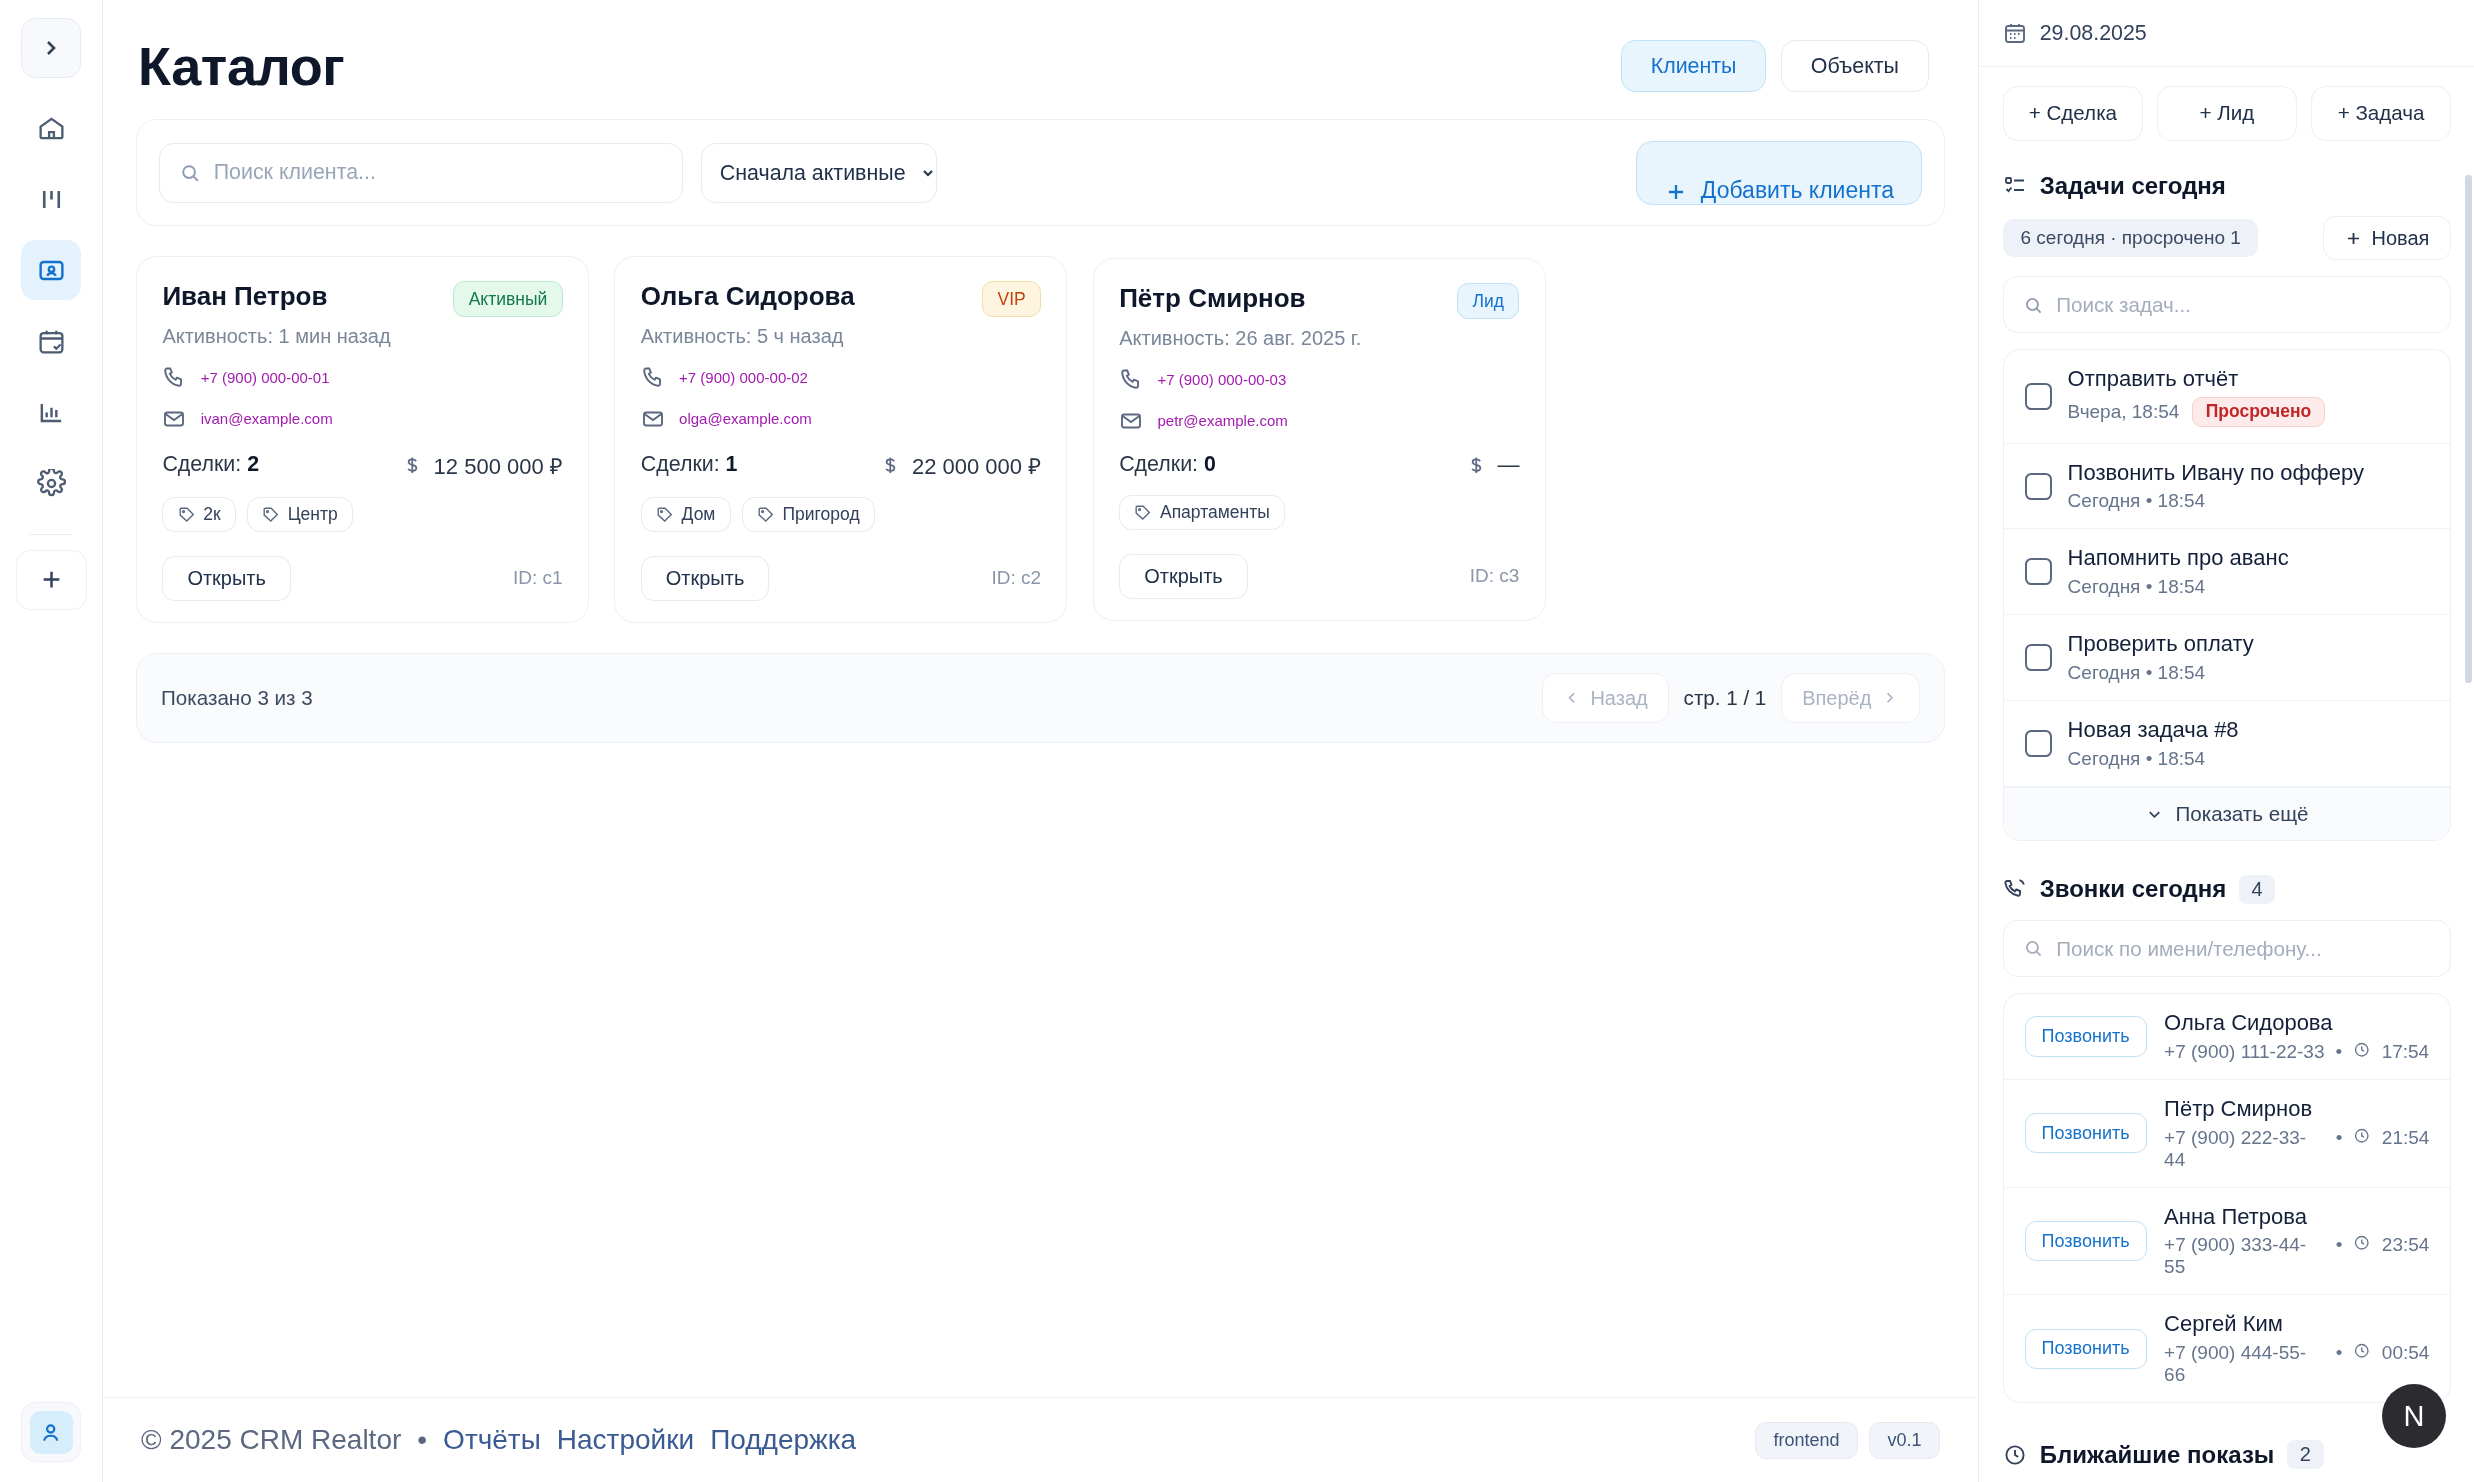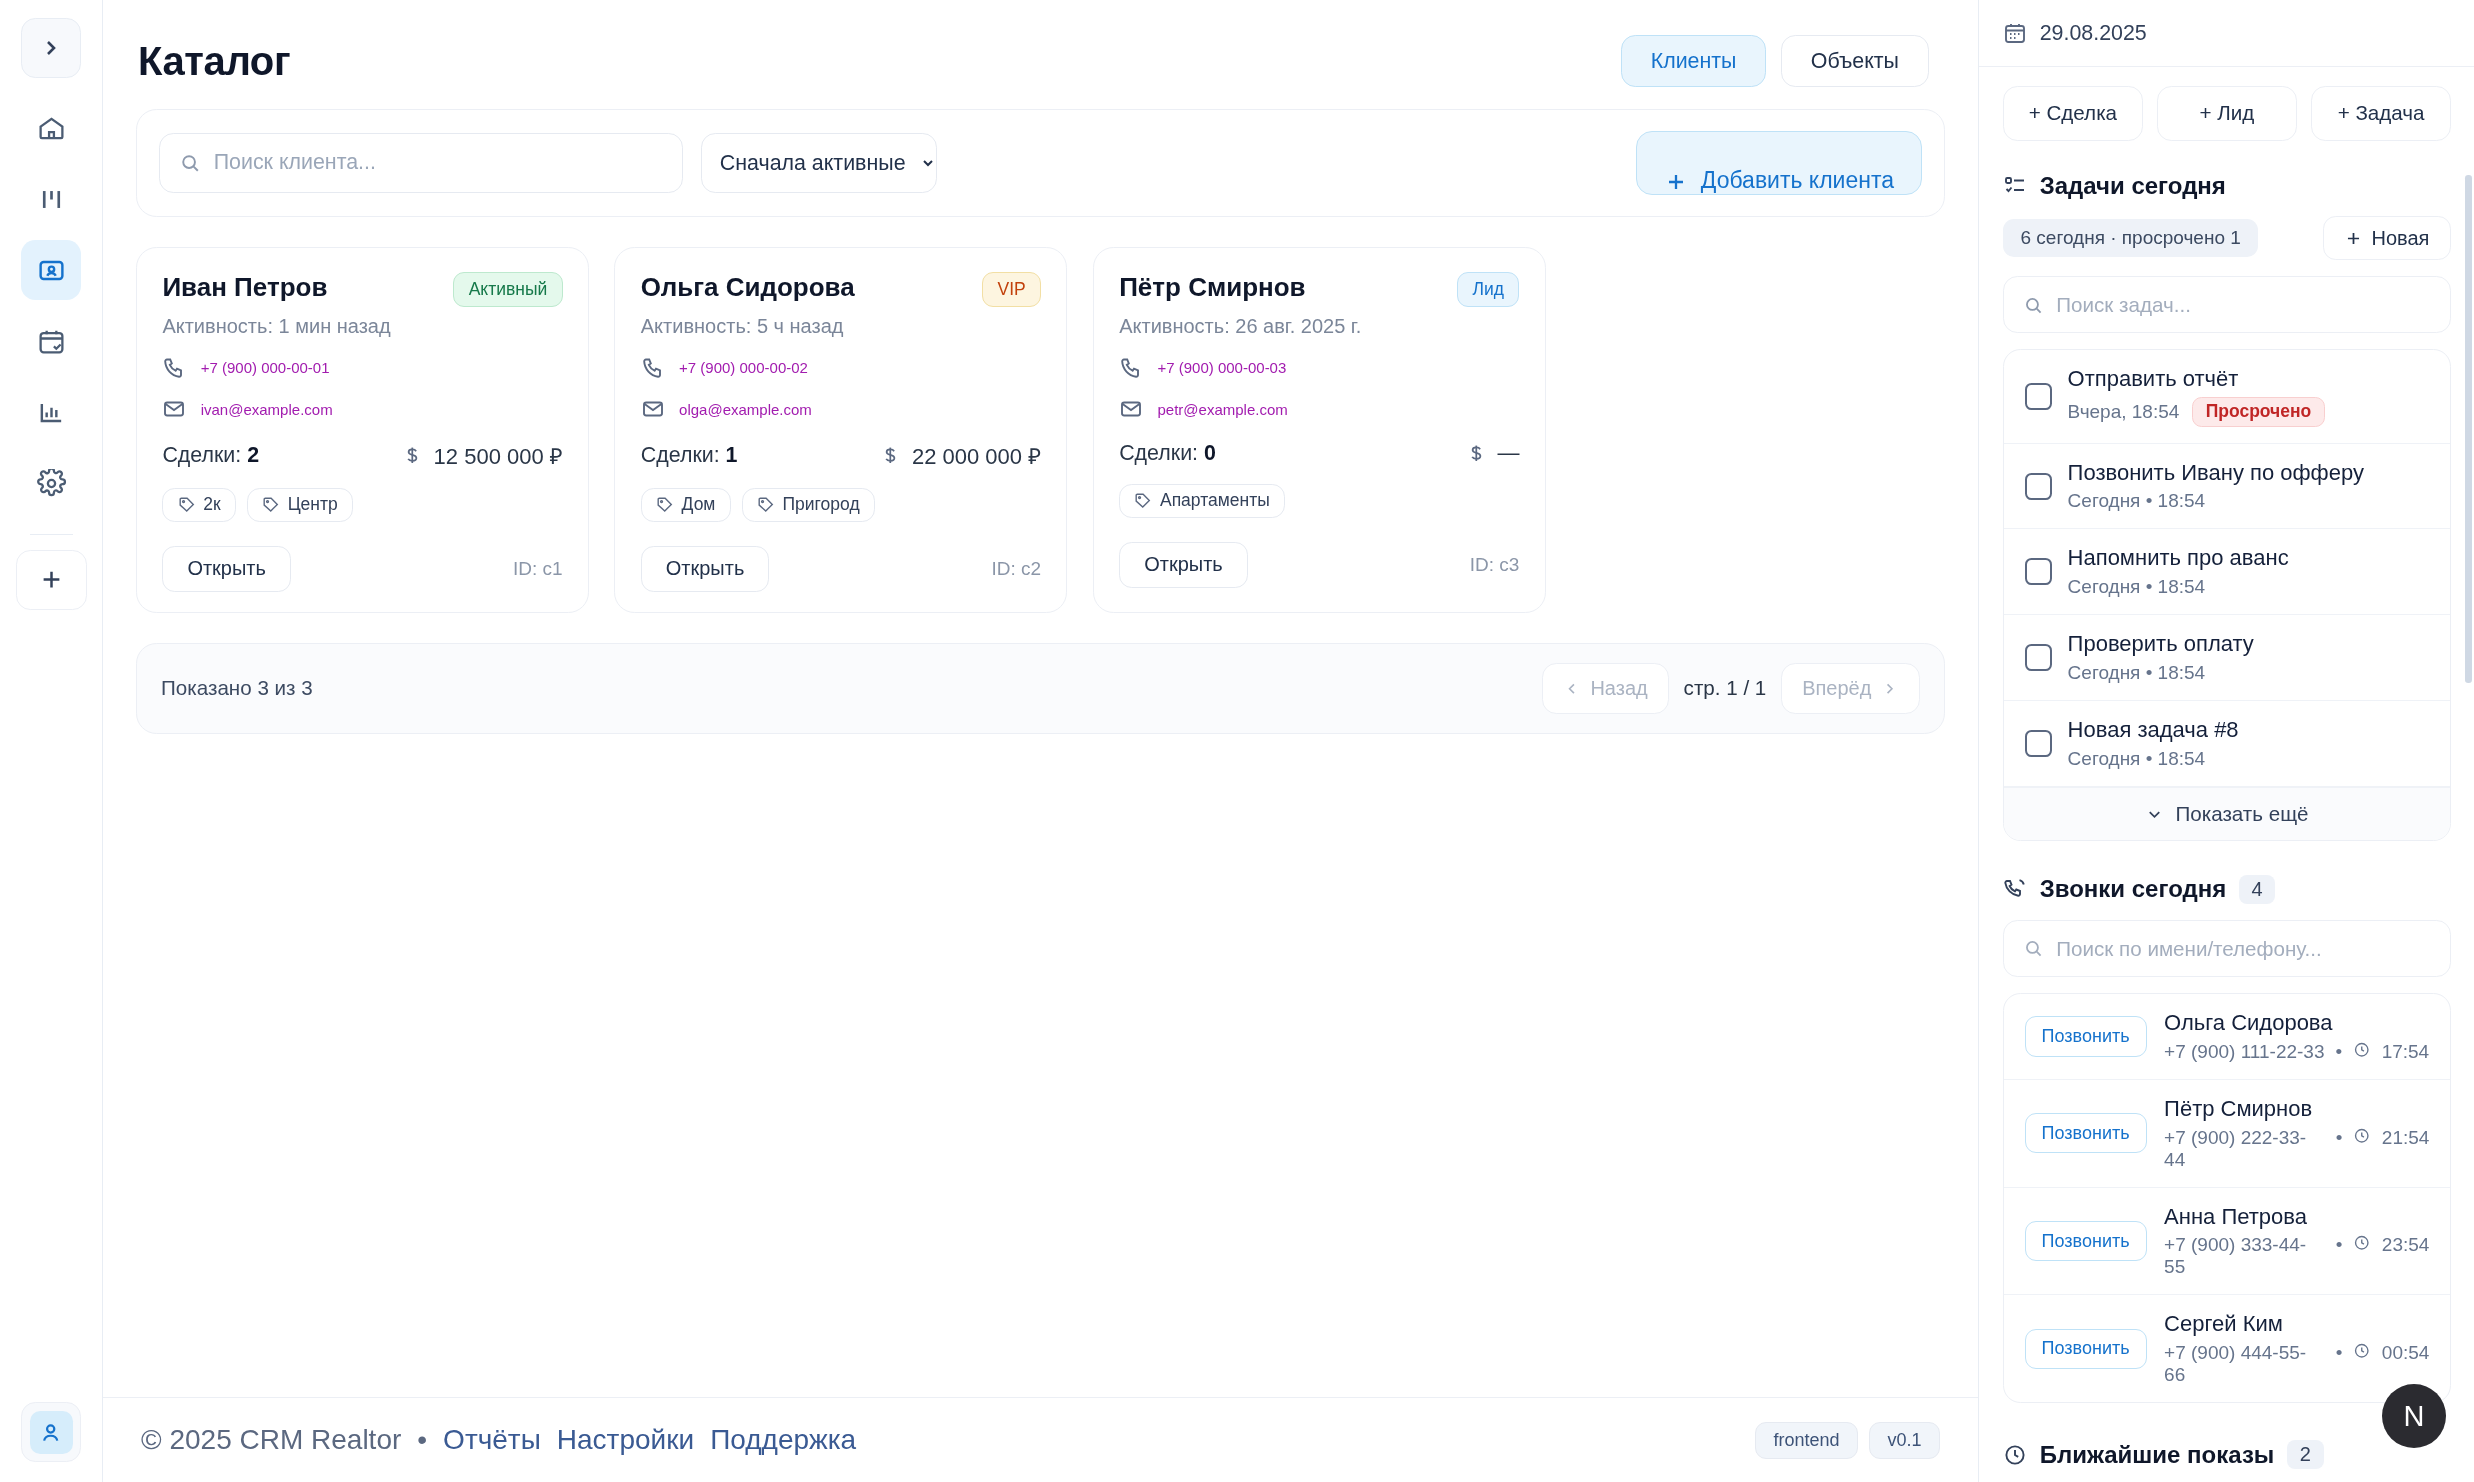--- a/index.html
+++ b/index.html
@@ -55,21 +55,21 @@
 
   
   .center {
     flex: 1 1 auto; min-width: 0; display: flex; flex-direction: column;
     background: #ffffff; position: relative;
   }
   .page-head {
     display: flex; align-items: center; justify-content: space-between;
     padding: 35px 49px 22px 35px;
   }
-  .page-title { font-size: 40px; font-weight: 700; color: #0f172a; letter-spacing: -0.4px; }
+  .page-title { font-size: 54px; font-weight: 700; color: #0f172a; letter-spacing: -0.4px; }
   .seg { display: flex; gap: 14.3px; }
   .seg-btn {
     padding: 12.7px 29px; border-radius: 14.3px; font-size: 21.4px;
     border: 1.6px solid #e6eaf1; background: #ffffff; color: #22314a; cursor: pointer;
   }
   .seg-btn.active { background: #e9f5fd; border-color: #bfe2f7; color: #1572cc; }
 
   .toolbar {
     margin: 0 33px; border: 1.6px solid #eceff5; border-radius: 20.6px;
     background: #ffffff; padding: 20.6px 22px;
@@ -90,21 +90,21 @@
     font-family: "Liberation Sans", sans-serif; cursor: pointer;
   }
   .spacer { flex: 1; }
   .btn-add {
     height: 64px; padding: 0 27px; border-radius: 16px;
     background: #e9f5fd; border: 1.6px solid #bfe2f7; color: #1572cc;
     font-size: 23px; display: flex; align-items: flex-end; gap: 12.7px; cursor: pointer;
     font-family: "Liberation Sans", sans-serif;
   }
 
-  .cards { display: flex; gap: 25.4px; padding: 30px 33px 0 33px; flex-wrap: wrap; }
+  .cards { display: flex; gap: 25.4px; padding: 30px 33px 0 33px; flex-wrap: wrap; align-items: center; }
   .card {
     width: 453px; border: 1.6px solid #eceff5; border-radius: 20.6px;
     background: #ffffff; padding: 24px 25.4px 20.6px;
   }
   .card-top { display: flex; align-items: flex-start; justify-content: space-between; }
   .card-name { font-size: 26px; font-weight: 700; color: #0f172a; }
   .badge { font-size: 17.5px; padding: 6.4px 14.3px; border-radius: 11px; white-space: nowrap; }
   .badge.active { background: #e4f9ec; border: 1.6px solid #bde9ce; color: #16794a; }
   .badge.vip { background: #fdf5e0; border: 1.6px solid #f2dfa4; color: #c2410c; }
   .badge.lead { background: #e9f5fd; border: 1.6px solid #bfe2f7; color: #1572cc; }

